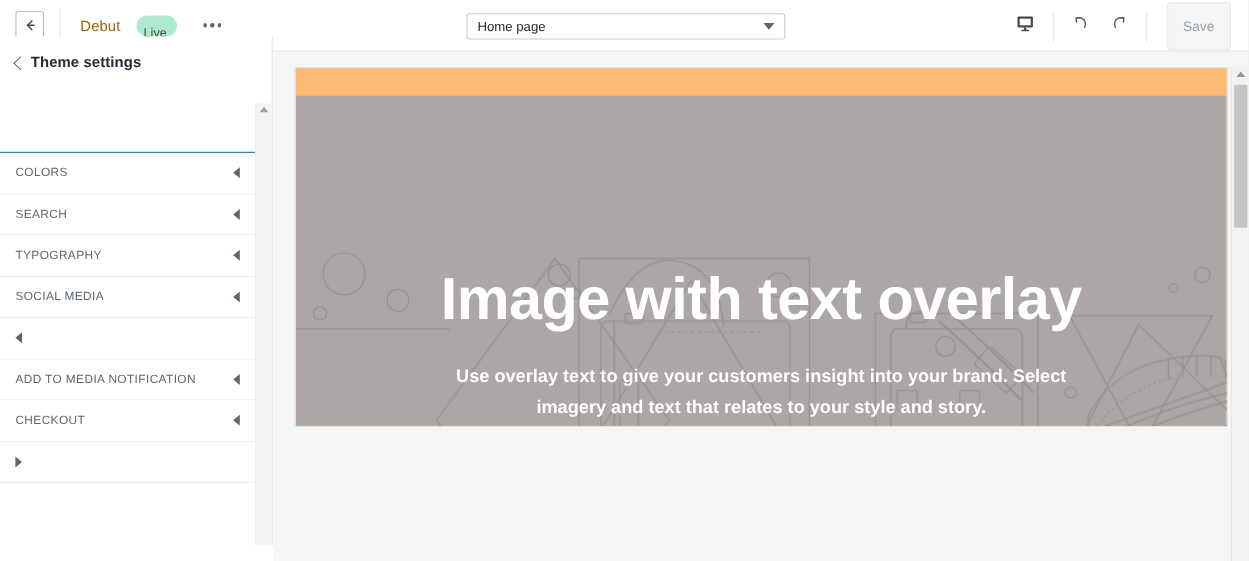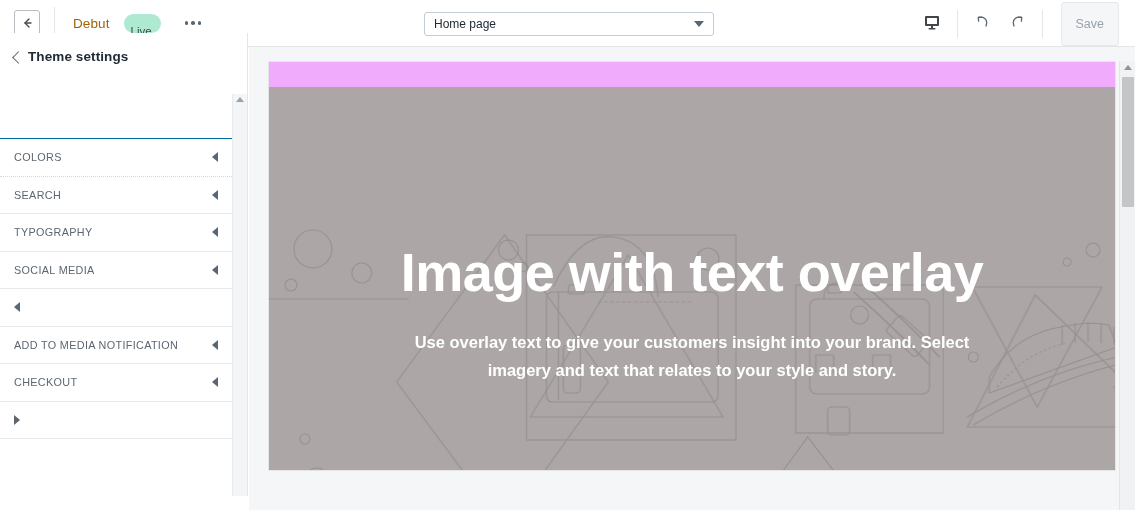--- a/index.html
+++ b/index.html
@@ -186,22 +186,22 @@
   }
 
   
   .preview-wrap {
     position: absolute; top: 47px; left: 249px;
     width: 886px; height: 463px;
     background: #f4f6f8;
   }
   .preview-card {
     position: absolute; top: 14px; left: 19px;
-    width: 848px; height: 410px;
-    background: #f0abfc;
+    width: 848px; height: 327px;
+    background: #fdba74;
     border: 1px solid #e3e5e7;
     overflow: hidden;
   }
   .preview-scroll {
     position: absolute; top: 14px; right: 0;
     width: 16px; height: 449px;
     background: #f1f2f3;
     border-left: 1px solid #e3e5e7;
   }
   .preview-scroll .arrow-up {

